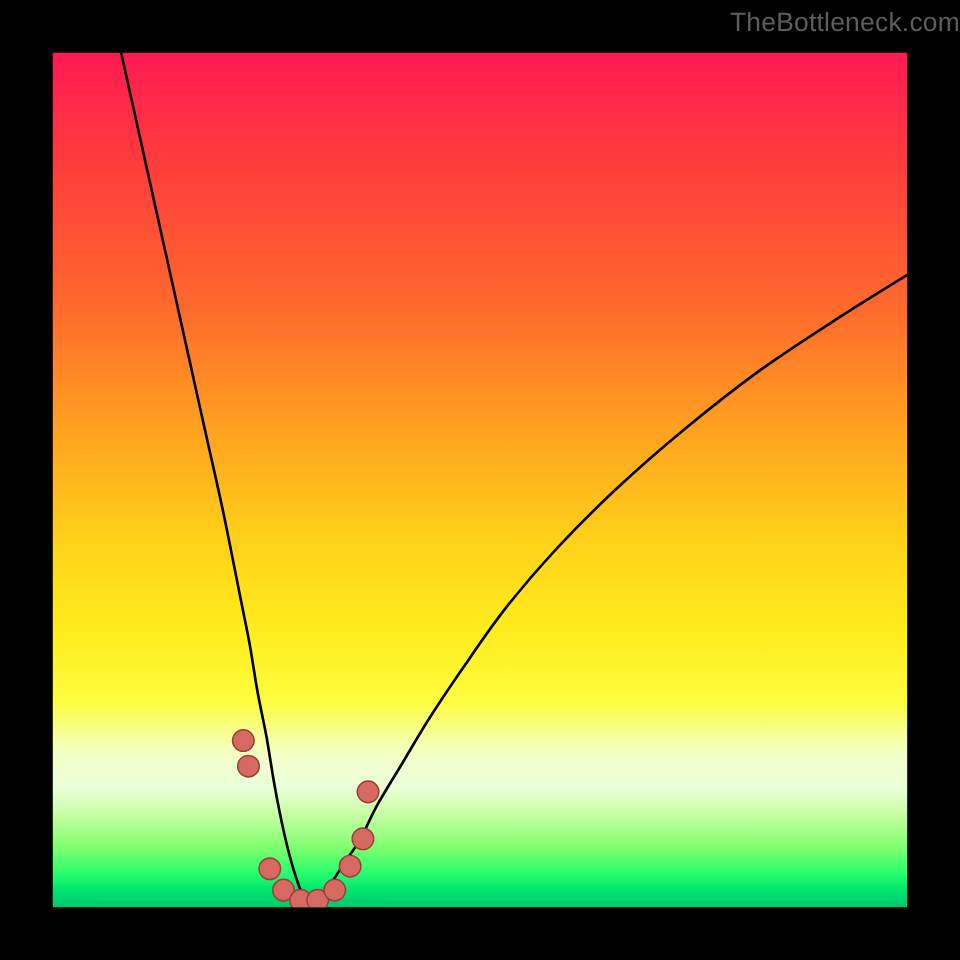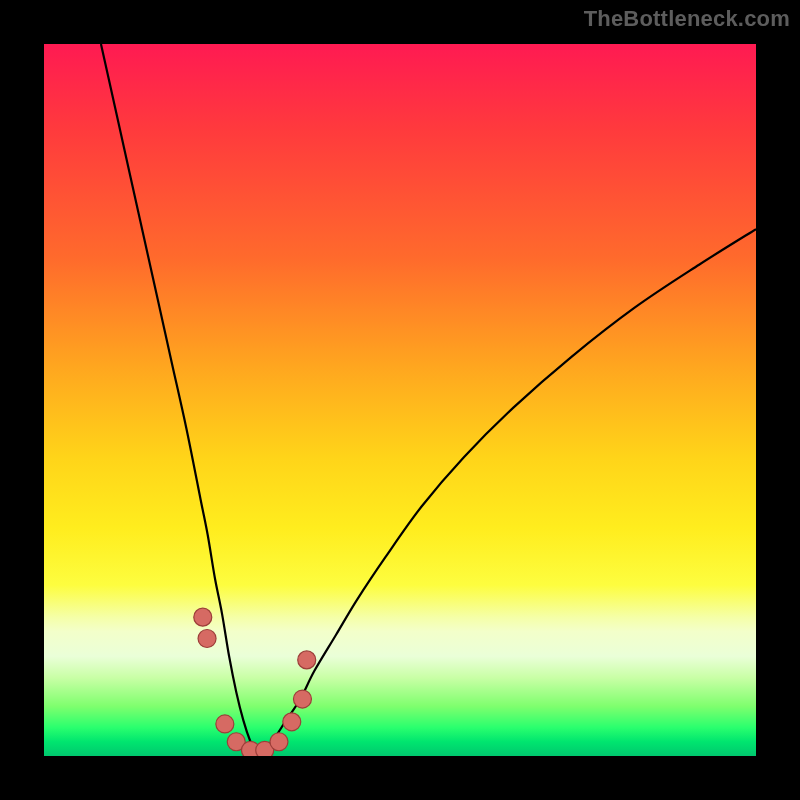--- a/index.html
+++ b/index.html
@@ -41,24 +41,24 @@
       #c9ffa6 89%,
       #7fff6e 93%,
       #2aff6e 96%,
       #00e56f 98%,
       #00c86e 100%
     );
   }
   .watermark {
     position: absolute;
     top: 6px;
-    right: 10px;
+    right: 0;
     color: #5d5d5d;
     font-size: 22px;
-    font-weight: 700;
+    font-weight: 400;
     letter-spacing: 0.2px;
   }
   svg.curve {
     position: absolute;
     left: 0;
     top: 0;
     width: 712px;
     height: 712px;
   }
   svg.curve path.line {

